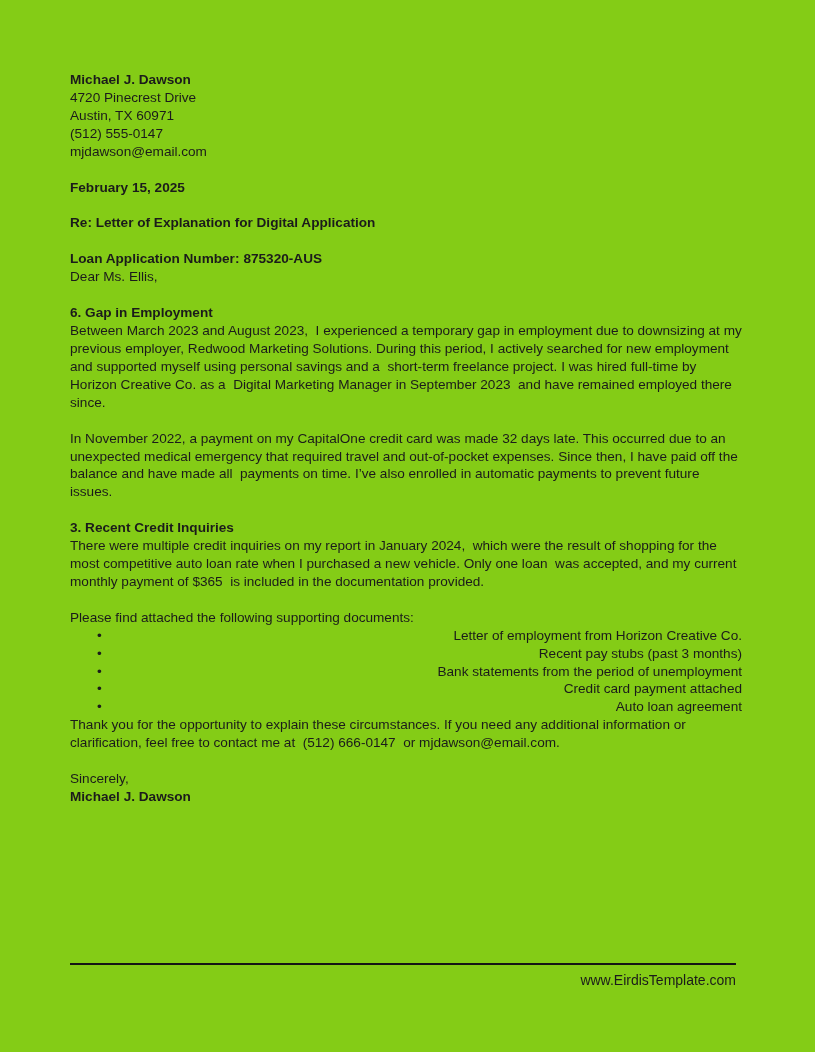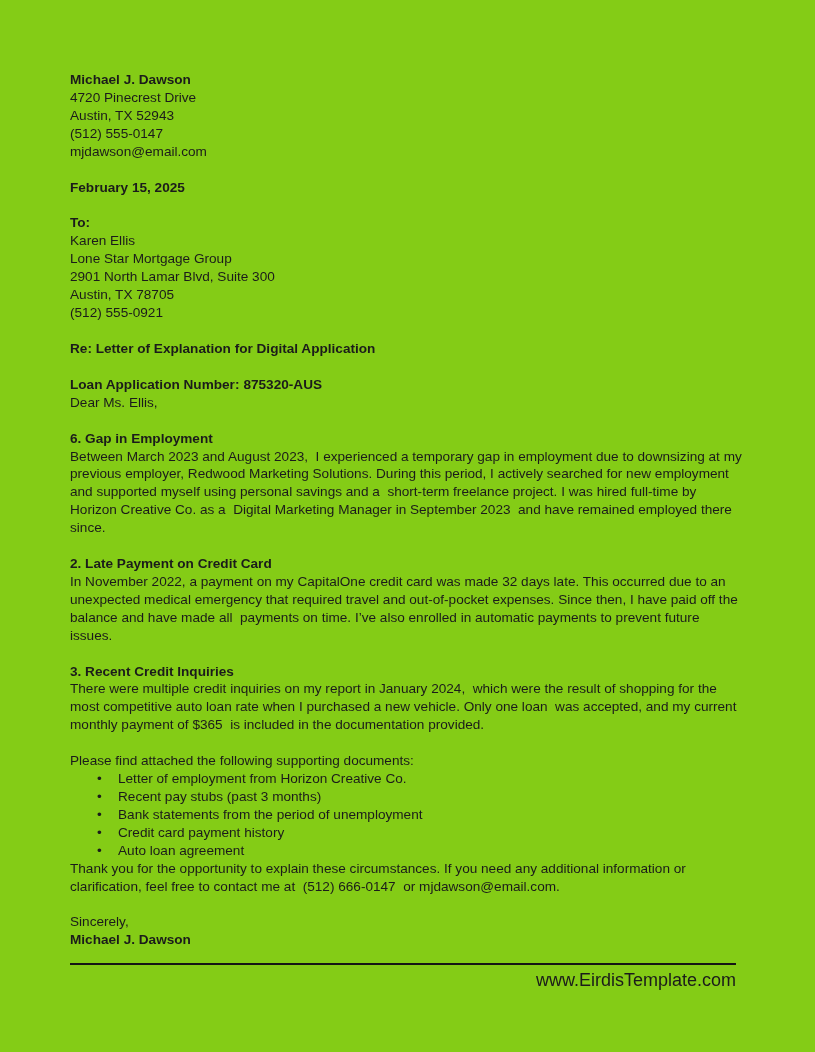--- a/index.html
+++ b/index.html
@@ -26,99 +26,91 @@
   .loan-value { margin-left: 4px; font-weight: bold; }
   ul.attachments {
     list-style: none;
     margin: 0;
     padding: 0;
   }
   ul.attachments li {
     position: relative;
     padding-left: 48px;
     white-space: pre-wrap;
+    text-align: right;
   }
   ul.attachments li::before {
     content: "\2022";
     position: absolute;
     left: 27px;
     top: 0;
   }
   .footer {
     position: absolute;
     left: 70px;
     top: 963px;
     width: 666px;
     border-top: 2px solid #151515;
   }
   .footer-url {
     text-align: right;
     padding-top: 7px;
-    font-size: 18px;
+    font-size: 14px;
     color: #1b1b1b;
   }
 </style>
 </head>
 <body>
 
 <div class="page">
   <div class="content">
 
     <div class="block">
       <div class="line b">Michael J. Dawson</div>
       <div class="line">4720 Pinecrest Drive</div>
-      <div class="line">Austin, TX 52943</div>
+      <div class="line">Austin, TX 60971</div>
       <div class="line">(512) 555-0147</div>
       <div class="line">mjdawson@email.com</div>
     </div>
 
     <div class="block">
       <div class="line b">February 15, 2025</div>
     </div>
 
-    <div class="block">
-      <div class="line b">To:</div>
-      <div class="line">Karen Ellis</div>
-      <div class="line">Lone Star Mortgage Group</div>
-      <div class="line">2901 North Lamar Blvd, Suite 300</div>
-      <div class="line">Austin, TX 78705</div>
-      <div class="line">(512) 555-0921</div>
-    </div>
 
     <div class="block">
       <div class="line b">Re: Letter of Explanation for Digital Application</div>
     </div>
 
     <div class="block">
       <div class="line"><span class="b">Loan Application Number:</span><span class="loan-value">875320-AUS</span></div>
       <div class="line">Dear Ms. Ellis,</div>
     </div>
 
     <div class="block">
       <div class="line b">6. Gap in Employment</div>
       <p>Between March 2023 and August 2023,  I experienced a temporary gap in employment due to downsizing at my previous employer, Redwood Marketing Solutions. During this period, I actively searched for new employment and supported myself using personal savings and a  short-term freelance project. I was hired full-time by Horizon Creative Co. as a  Digital Marketing Manager in September 2023  and have remained employed there since.</p>
     </div>
 
     <div class="block">
-      <div class="line b">2. Late Payment on Credit Card</div>
       <p>In November 2022, a payment on my CapitalOne credit card was made 32 days late. This occurred due to an unexpected medical emergency that required travel and out-of-pocket expenses. Since then, I have paid off the balance and have made all  payments on time. I’ve also enrolled in automatic payments to prevent future issues.</p>
     </div>
 
     <div class="block">
       <div class="line b">3. Recent Credit Inquiries</div>
       <p>There were multiple credit inquiries on my report in January 2024,  which were the result of shopping for the most competitive auto loan rate when I purchased a new vehicle. Only one loan  was accepted, and my current monthly payment of $365  is included in the documentation provided.</p>
     </div>
 
     <div class="block">
       <div class="line">Please find attached the following supporting documents:</div>
       <ul class="attachments">
         <li>Letter of employment from Horizon Creative Co.</li>
         <li>Recent pay stubs (past 3 months)</li>
         <li>Bank statements from the period of unemployment</li>
-        <li>Credit card payment history</li>
+        <li>Credit card payment attached</li>
         <li>Auto loan agreement</li>
       </ul>
       <p>Thank you for the opportunity to explain these circumstances. If you need any additional information or clarification, feel free to contact me at  (512) 666-0147  or mjdawson@email.com.</p>
     </div>
 
     <div class="block">
       <div class="line">Sincerely,</div>
       <div class="line b">Michael J. Dawson</div>
     </div>
 

